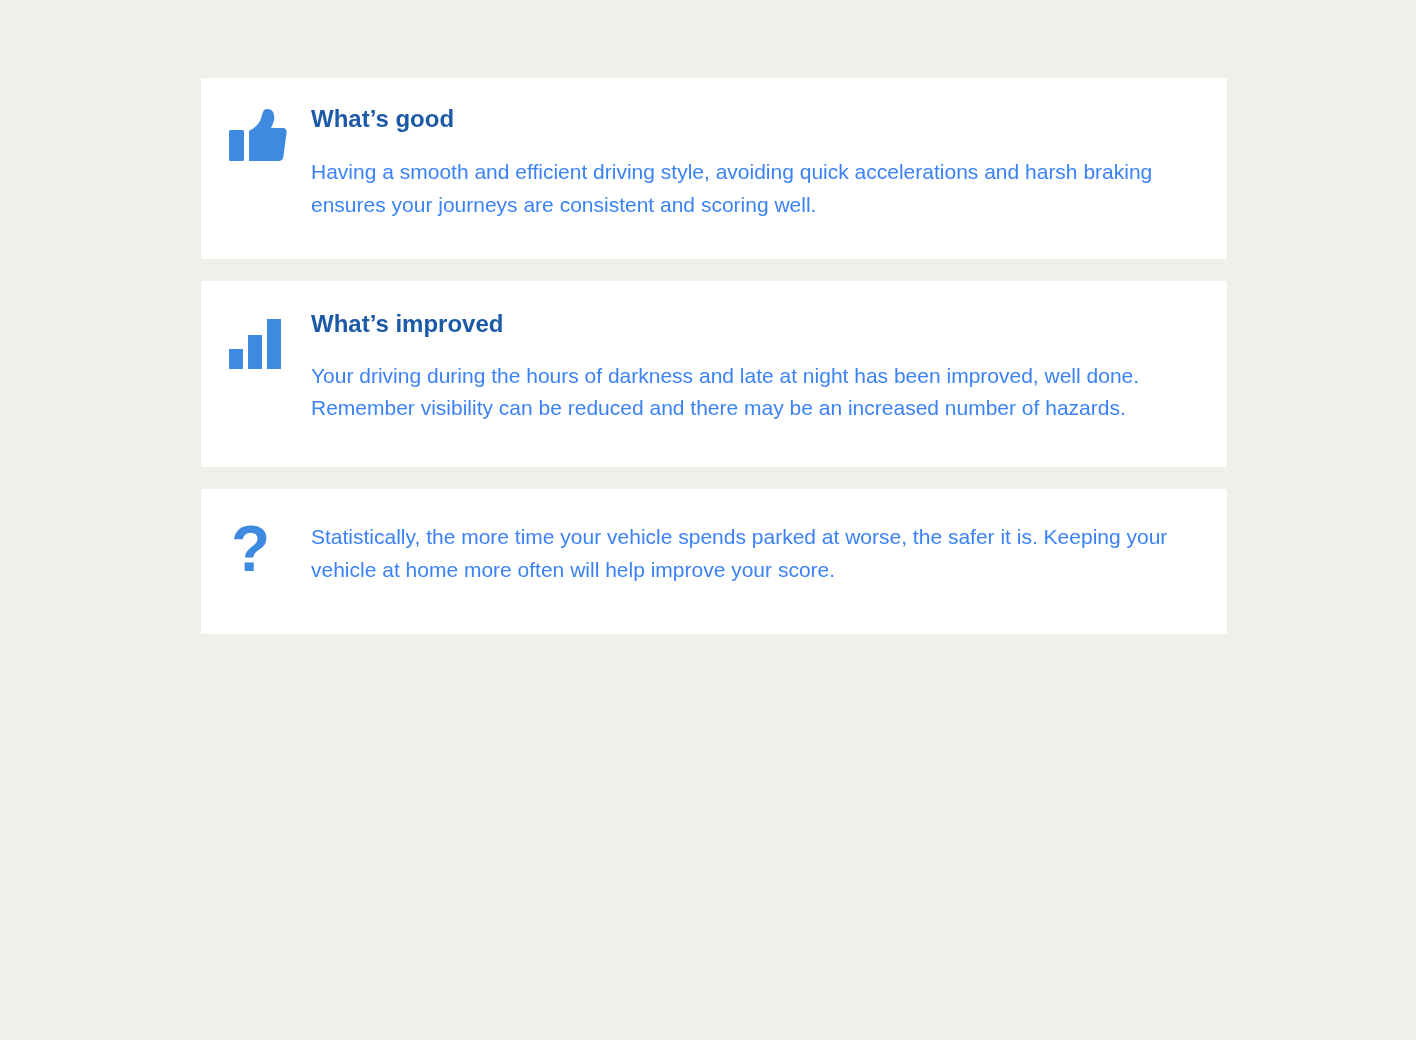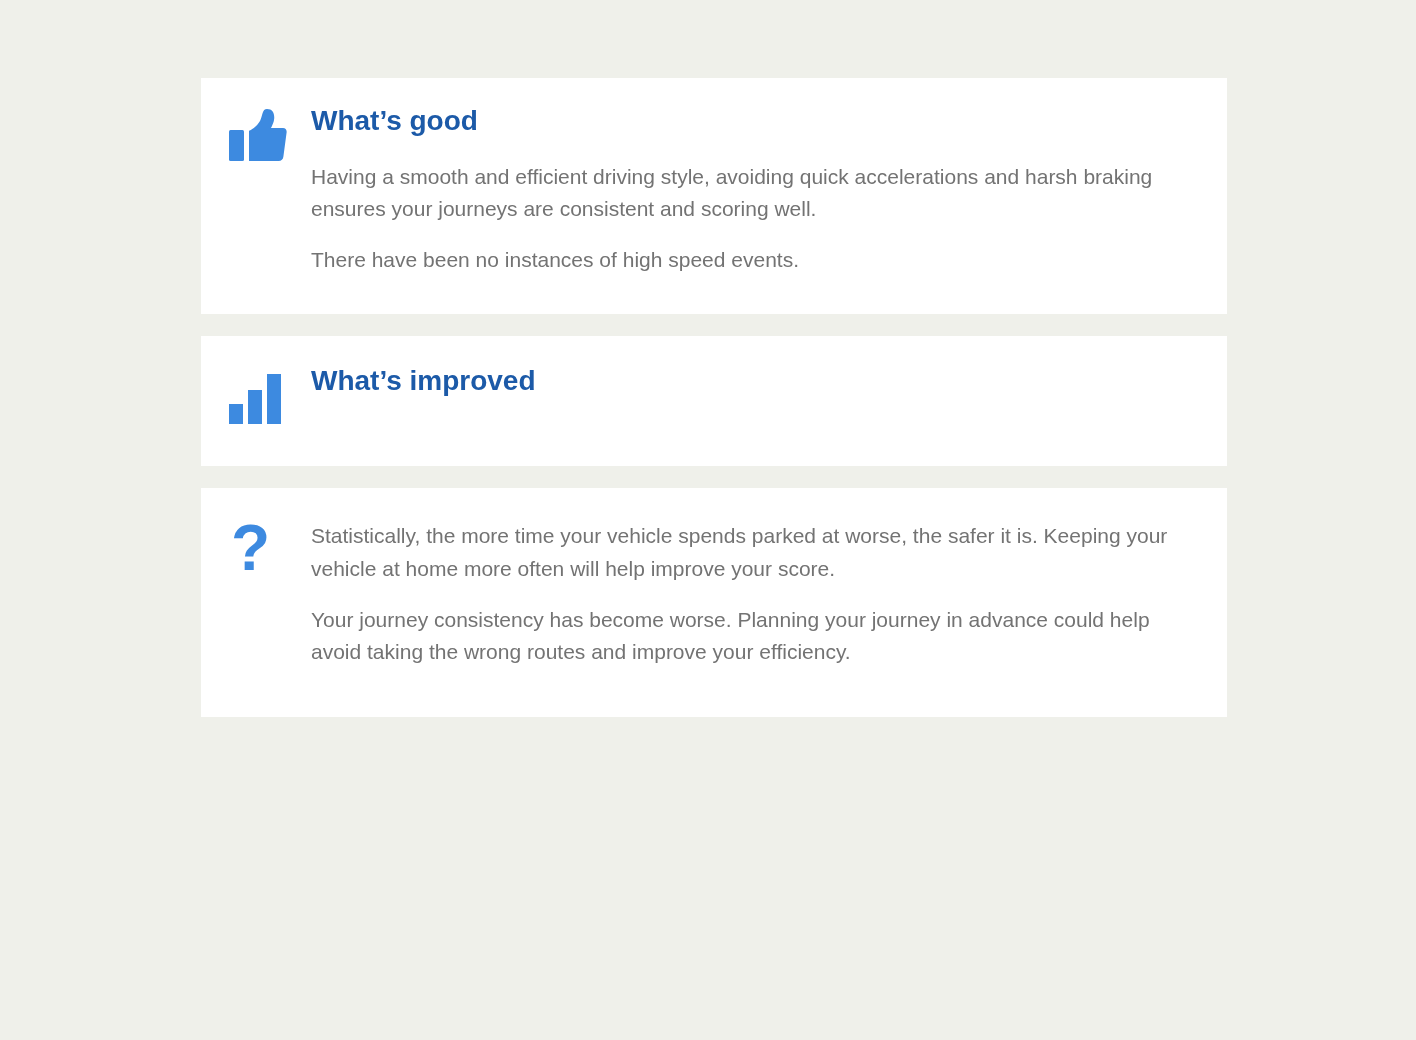--- a/index.html
+++ b/index.html
@@ -42,27 +42,27 @@
     display: flex;
     justify-content: flex-start;
     padding-top: 4px;
   }
   .body-col {
     flex: 1 1 auto;
     padding-top: 2px;
   }
   .card-title {
     color: #1c5aa8;
-    font-size: 28px;
+    font-size: 24px;
     font-weight: bold;
     margin: 0 0 22px 0;
     line-height: 1.1;
   }
   .card-para {
-    color: #737373;
+    color: #3b82f6;
     font-size: 21px;
     line-height: 1.55;
     margin: 0 0 18px 0;
     max-width: 880px;
   }
   .card-para:last-child { margin-bottom: 0; }
 
   
   .icon {
     display: block;
@@ -87,47 +87,46 @@
         <span class="icon">
           <svg width="58" height="56" viewBox="0 0 58 56" xmlns="http://www.w3.org/2000/svg">
             <rect x="0" y="22" width="15" height="31" rx="1.5" fill="#3d8ae0"></rect>
             <path d="M20 53 V23 C20 23 27 20 31 13 C34 7 33 1 38 1 C44 1 46 6 45 12 C44.4 15.6 42 20 42 20 L54 20 C56.5 20 58 22 57.6 24.4 L54.4 48.5 C54.1 51.3 52.3 53 49.6 53 Z" fill="#3d8ae0"></path>
           </svg>
         </span>
       </div>
       <div class="body-col">
         <h2 class="card-title">What’s good</h2>
         <p class="card-para">Having a smooth and efficient driving style, avoiding quick accelerations and harsh braking ensures your journeys are consistent and scoring well.</p>
-        <p class="card-para">There have been no instances of high speed events.</p>
       </div>
     </section>
 
     <section class="card c2">
       <div class="icon-col">
         <span class="icon">
           <svg width="56" height="50" viewBox="0 0 56 50" xmlns="http://www.w3.org/2000/svg">
             <rect x="0" y="30" width="14" height="20" fill="#3d8ae0"></rect>
             <rect x="19" y="16" width="14" height="34" fill="#3d8ae0"></rect>
             <rect x="38" y="0" width="14" height="50" fill="#3d8ae0"></rect>
           </svg>
         </span>
       </div>
       <div class="body-col">
         <h2 class="card-title">What’s improved</h2>
+        <p class="card-para">Your driving during the hours of darkness and late at night has been improved, well done. Remember visibility can be reduced and there may be an increased number of hazards.</p>
       </div>
     </section>
 
     <section class="card c3">
       <div class="icon-col">
         <span class="icon">
           <svg width="46" height="62" viewBox="0 0 46 62" xmlns="http://www.w3.org/2000/svg">
             <text x="2" y="52" font-family="Liberation Sans, sans-serif" font-size="64" font-weight="bold" fill="#3d8ae0">?</text>
           </svg>
         </span>
       </div>
       <div class="body-col">
         <p class="card-para">Statistically, the more time your vehicle spends parked at worse, the safer it is. Keeping your vehicle at home more often will help improve your score.</p>
-        <p class="card-para">Your journey consistency has become worse. Planning your journey in advance could help avoid taking the wrong routes and improve your efficiency.</p>
       </div>
     </section>
 
   </div>
 </div>
 
 </body></html>

